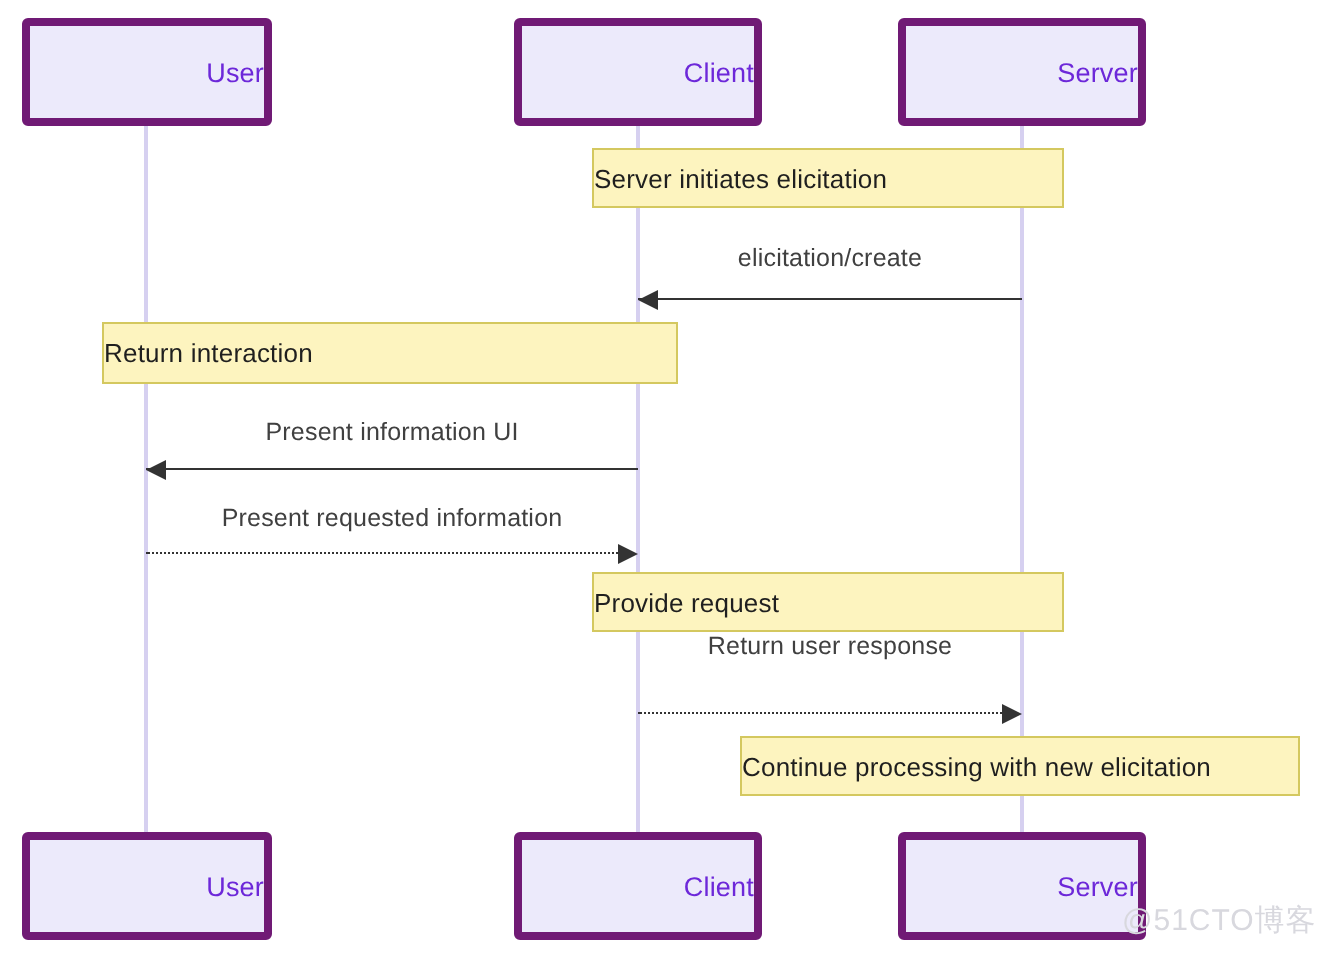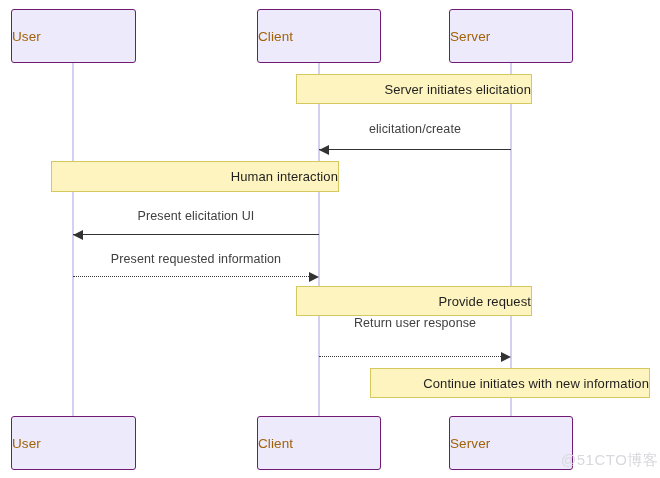--- a/index.html
+++ b/index.html
@@ -14,42 +14,42 @@
     position: relative;
     width: 660px;
     height: 478px;
     background: #ffffff;
     overflow: hidden;
   }
   .participant-box {
     position: absolute;
     box-sizing: border-box;
     background: #ECEAFB;
-    border: 1px solid #701a75;
+    border: 4px solid #701a75;
     border-radius: 3px;
     display: flex;
     align-items: center;
-    justify-content: flex-start;
+    justify-content: flex-end;
     font-size: 13.5px;
-    color: #a16207;
+    color: #6d28d9;
     letter-spacing: 0.1px;
   }
   .lifeline {
     position: absolute;
     width: 2px;
     background: #D6D0F0;
   }
   .note-box {
     position: absolute;
     box-sizing: border-box;
     background: #FDF4BF;
     border: 1px solid #D4C85F;
     display: flex;
     align-items: center;
-    justify-content: flex-end;
+    justify-content: flex-start;
     font-size: 13px;
     color: #1f1f1f;
     letter-spacing: 0.1px;
   }
   .msg-label {
     position: absolute;
     font-size: 12.5px;
     color: #404040;
     white-space: nowrap;
     text-align: center;
@@ -107,25 +107,25 @@
     <span>Server initiates elicitation</span>
   </div>
 
   <div class="msg-label" style="left:319px; top:122px; width:192px;">
     <span>elicitation/create</span>
   </div>
   <div class="msg-line" style="left:319px; top:149px; width:192px;"></div>
   <div class="arrowhead left" style="left:319px; top:145px;"></div>
 
   <div class="note-box" style="left:51px; top:161px; width:288px; height:31px;">
-    <span>Human interaction</span>
+    <span>Return interaction</span>
   </div>
 
   <div class="msg-label" style="left:73px; top:209px; width:246px;">
-    <span>Present elicitation UI</span>
+    <span>Present information UI</span>
   </div>
   <div class="msg-line" style="left:73px; top:234px; width:246px;"></div>
   <div class="arrowhead left" style="left:73px; top:230px;"></div>
 
   <div class="msg-label" style="left:73px; top:252px; width:246px;">
     <span>Present requested information</span>
   </div>
   <div class="msg-line dashed" style="left:73px; top:276px; width:238px;"></div>
   <div class="arrowhead right" style="left:309px; top:272px;"></div>
 
@@ -133,21 +133,21 @@
     <span>Provide request</span>
   </div>
 
   <div class="msg-label" style="left:319px; top:316px; width:192px;">
     <span>Return user response</span>
   </div>
   <div class="msg-line dashed" style="left:319px; top:356px; width:184px;"></div>
   <div class="arrowhead right" style="left:501px; top:352px;"></div>
 
   <div class="note-box" style="left:370px; top:368px; width:280px; height:30px;">
-    <span>Continue initiates with new information</span>
+    <span>Continue processing with new elicitation</span>
   </div>
 
   <div class="participant-box" style="left:11px; top:416px; width:125px; height:54px;">
     <span>User</span>
   </div>
   <div class="participant-box" style="left:257px; top:416px; width:124px; height:54px;">
     <span>Client</span>
   </div>
   <div class="participant-box" style="left:449px; top:416px; width:124px; height:54px;">
     <span>Server</span>

